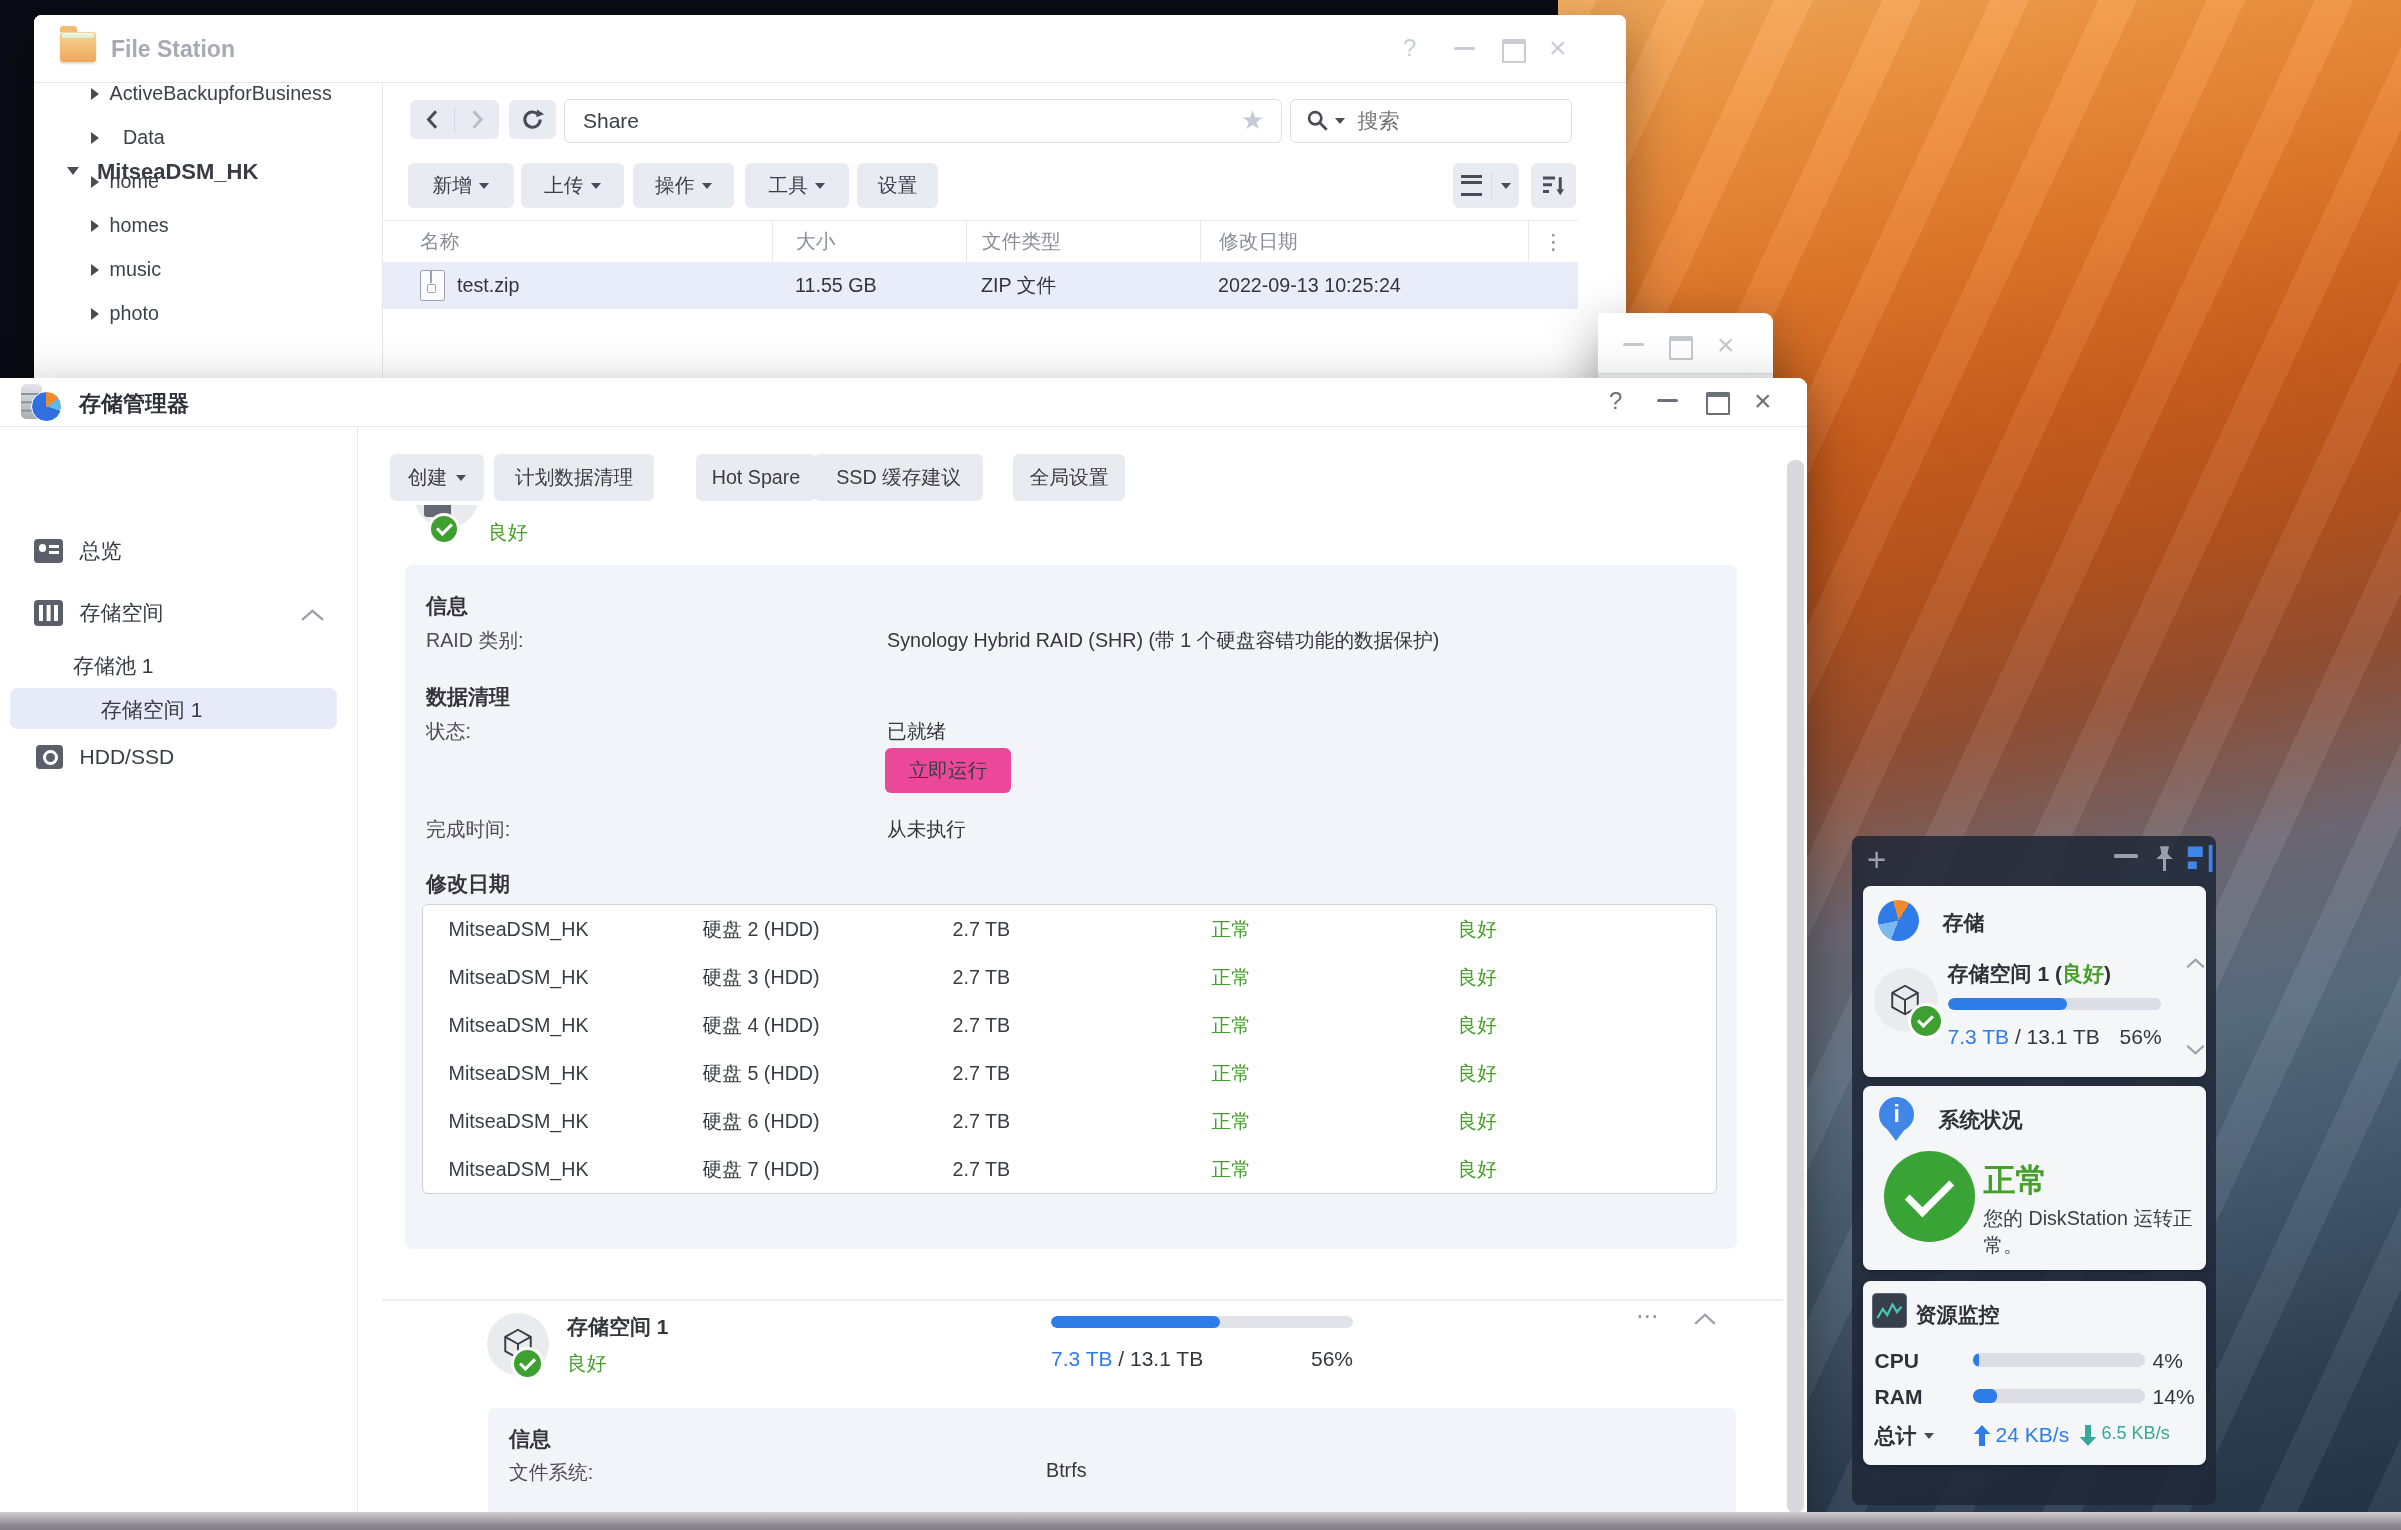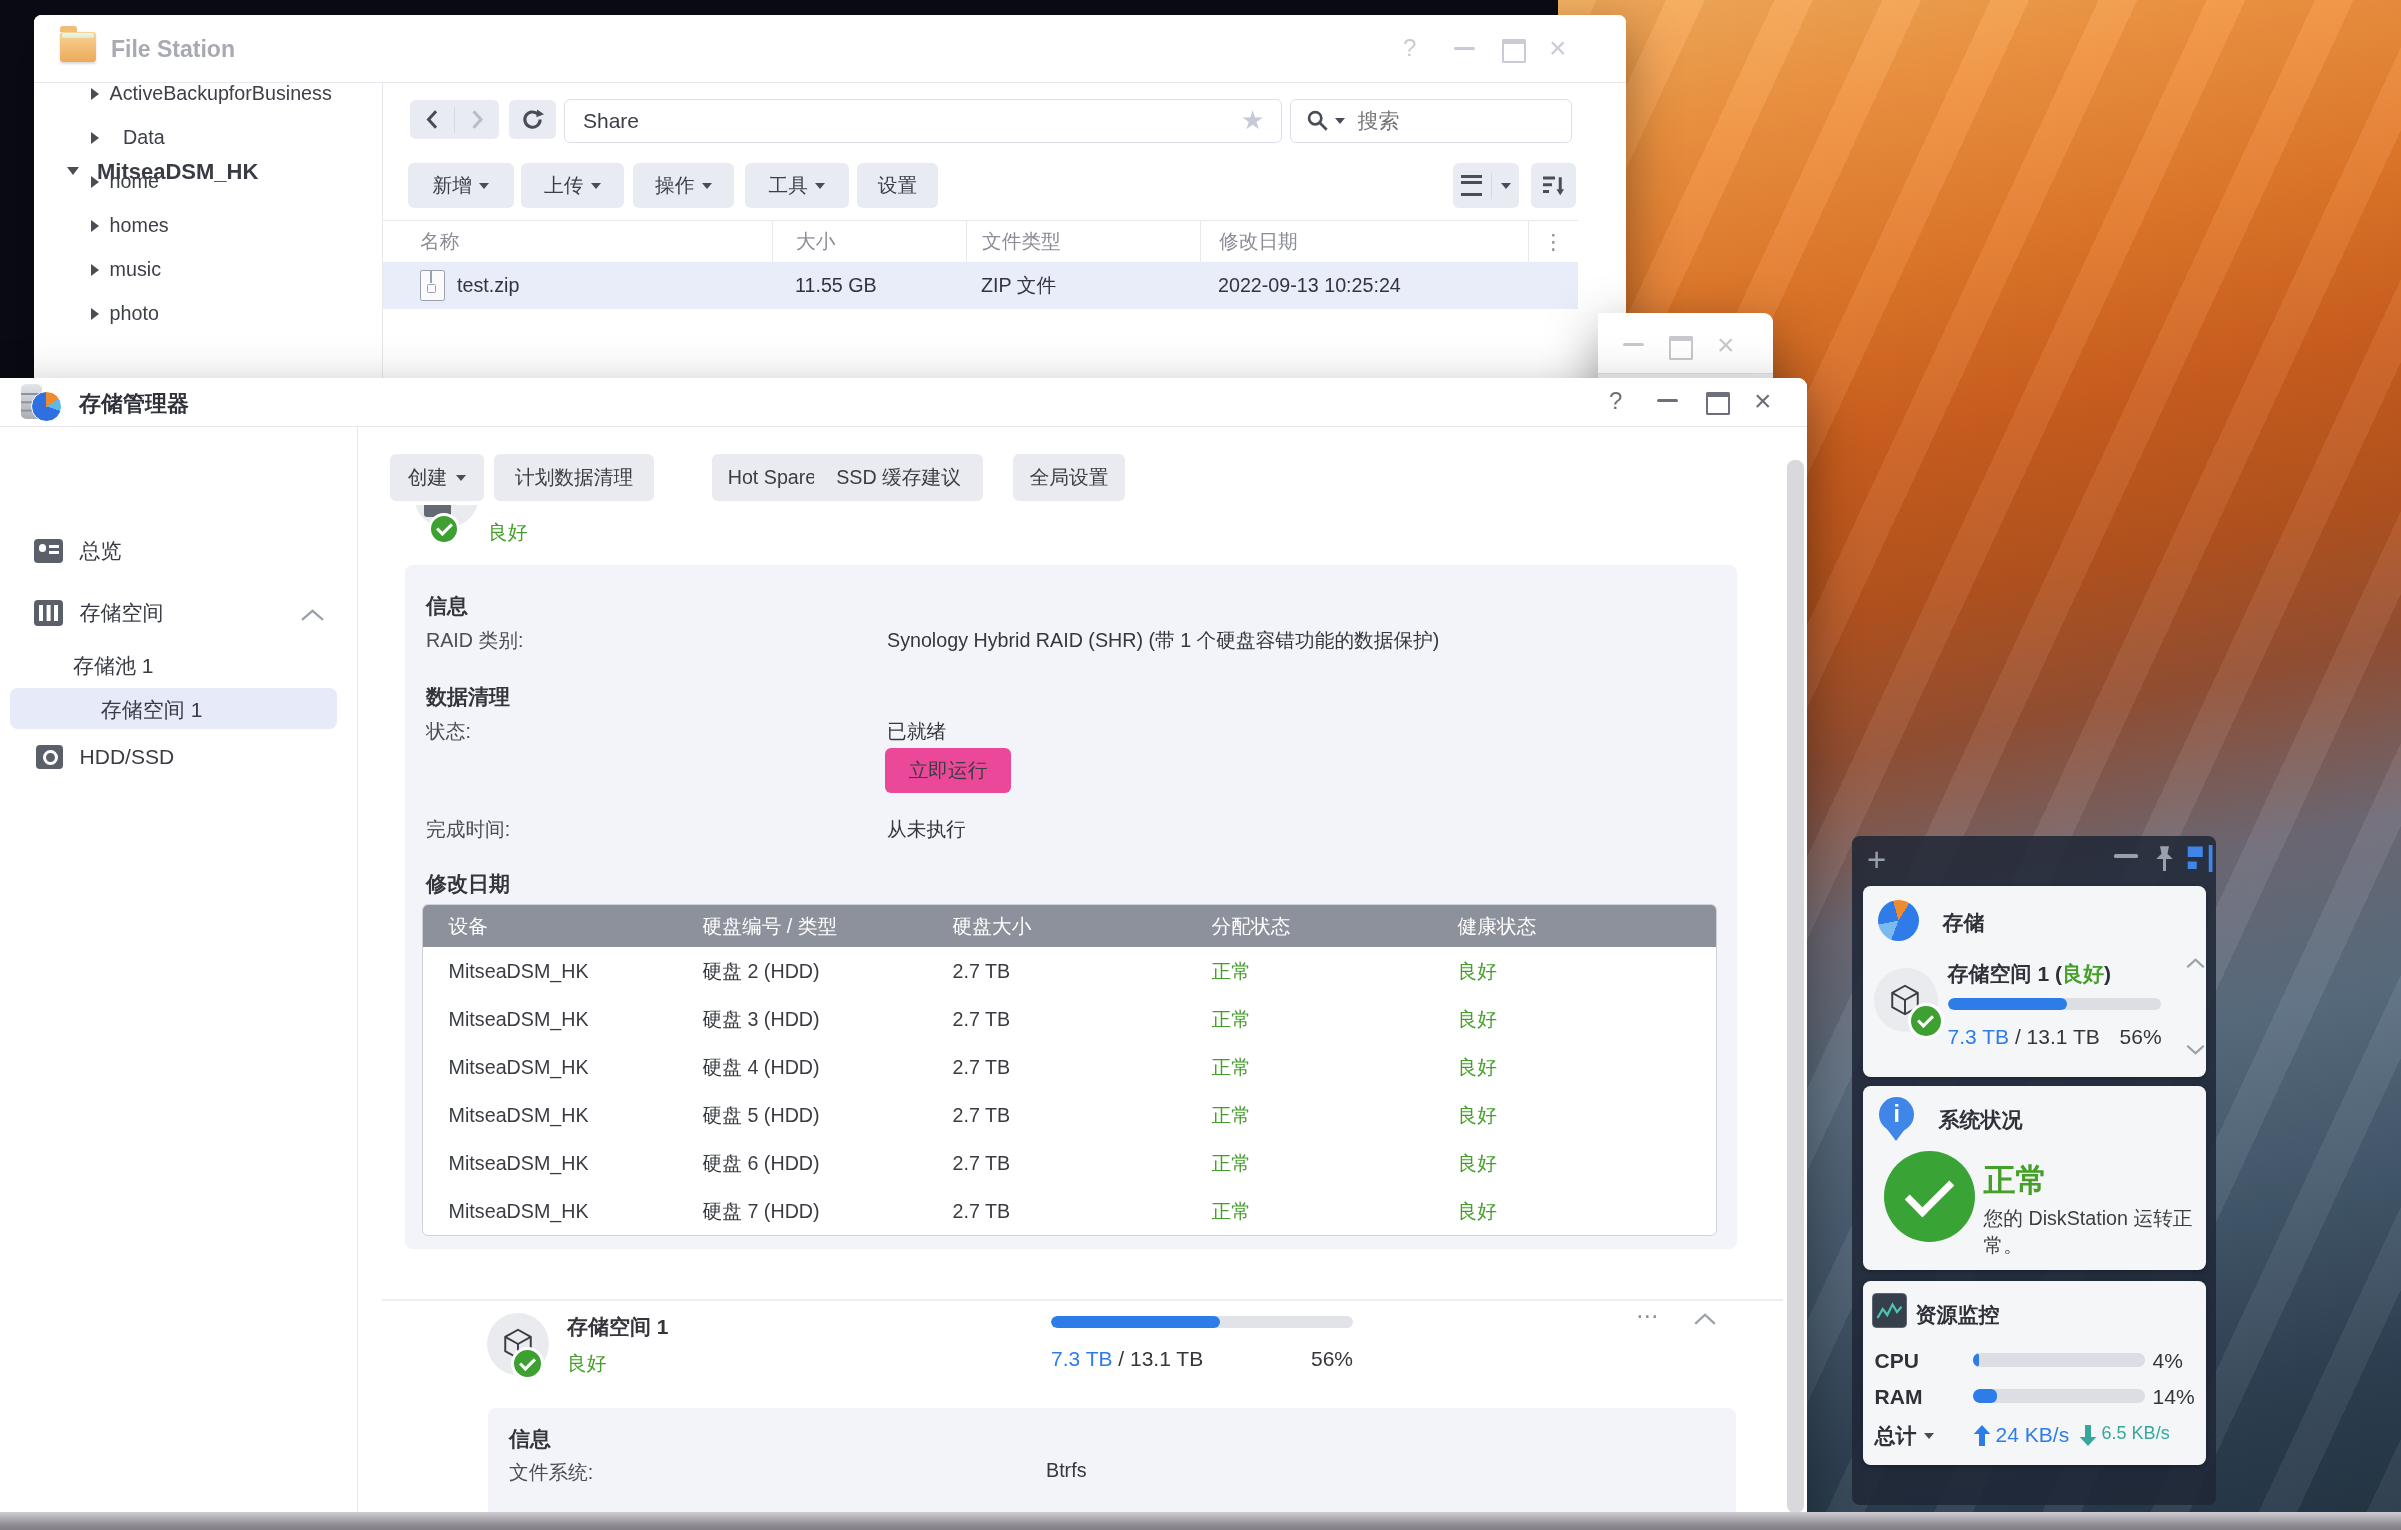--- a/index.html
+++ b/index.html
@@ -320,21 +320,21 @@
       </div>
     </div>
 
     <div class="sm-btn" style="left:390px;top:76px;width:94px;">
         <span>创建</span>
         <span class="caret"></span>
       </div>
     <div class="sm-btn" style="left:494px;top:76px;width:160px;">
         <span>计划数据清理</span>
       </div>
-    <div class="sm-btn" style="left:712px;top:76px;width:120px;">
+    <div class="sm-btn" style="left:696px;top:76px;width:120px;">
         <span>Hot Spare</span>
       </div>
     <div class="sm-btn" style="left:814px;top:76px;width:169px;">
         <span>SSD 缓存建议</span>
       </div>
     <div class="sm-btn" style="left:1013px;top:76px;width:112px;">
         <span>全局设置</span>
       </div>
 
     <div class="abs" style="left:382px;top:127px;width:1401px;height:1007px;overflow:hidden;">
@@ -353,27 +353,20 @@
 
         <div class="abs p-head" style="left:21px;top:118px;">数据清理</div>
         <div class="abs p-label" style="left:21px;top:153px;">状态:</div>
         <div class="abs p-value" style="left:482px;top:153px;">已就绪</div>
         <div class="run-btn" style="left:480px;top:183px;">立即运行</div>
         <div class="abs p-label" style="left:21px;top:251px;">完成时间:</div>
         <div class="abs p-value" style="left:482px;top:251px;">从未执行</div>
 
         <div class="abs p-head" style="left:21px;top:305px;">修改日期</div>
         <div class="dtable" style="left:16.6px;top:339px;width:1293px;">
-          <div class="hrow">
-            <div class="dc dc1">设备</div>
-            <div class="dc dc2">硬盘编号 / 类型</div>
-            <div class="dc dc3">硬盘大小</div>
-            <div class="dc dc4">分配状态</div>
-            <div class="dc dc5">健康状态</div>
-          </div>
           <div class="drow">
               <div class="dc dc1">MitseaDSM_HK</div>
               <div class="dc dc2">硬盘 2 (HDD)</div>
               <div class="dc dc3">2.7 TB</div>
               <div class="dc dc4 green">正常</div>
               <div class="dc dc5 green">良好</div>
             </div>
             <div class="drow">
               <div class="dc dc1">MitseaDSM_HK</div>
               <div class="dc dc2">硬盘 3 (HDD)</div>

